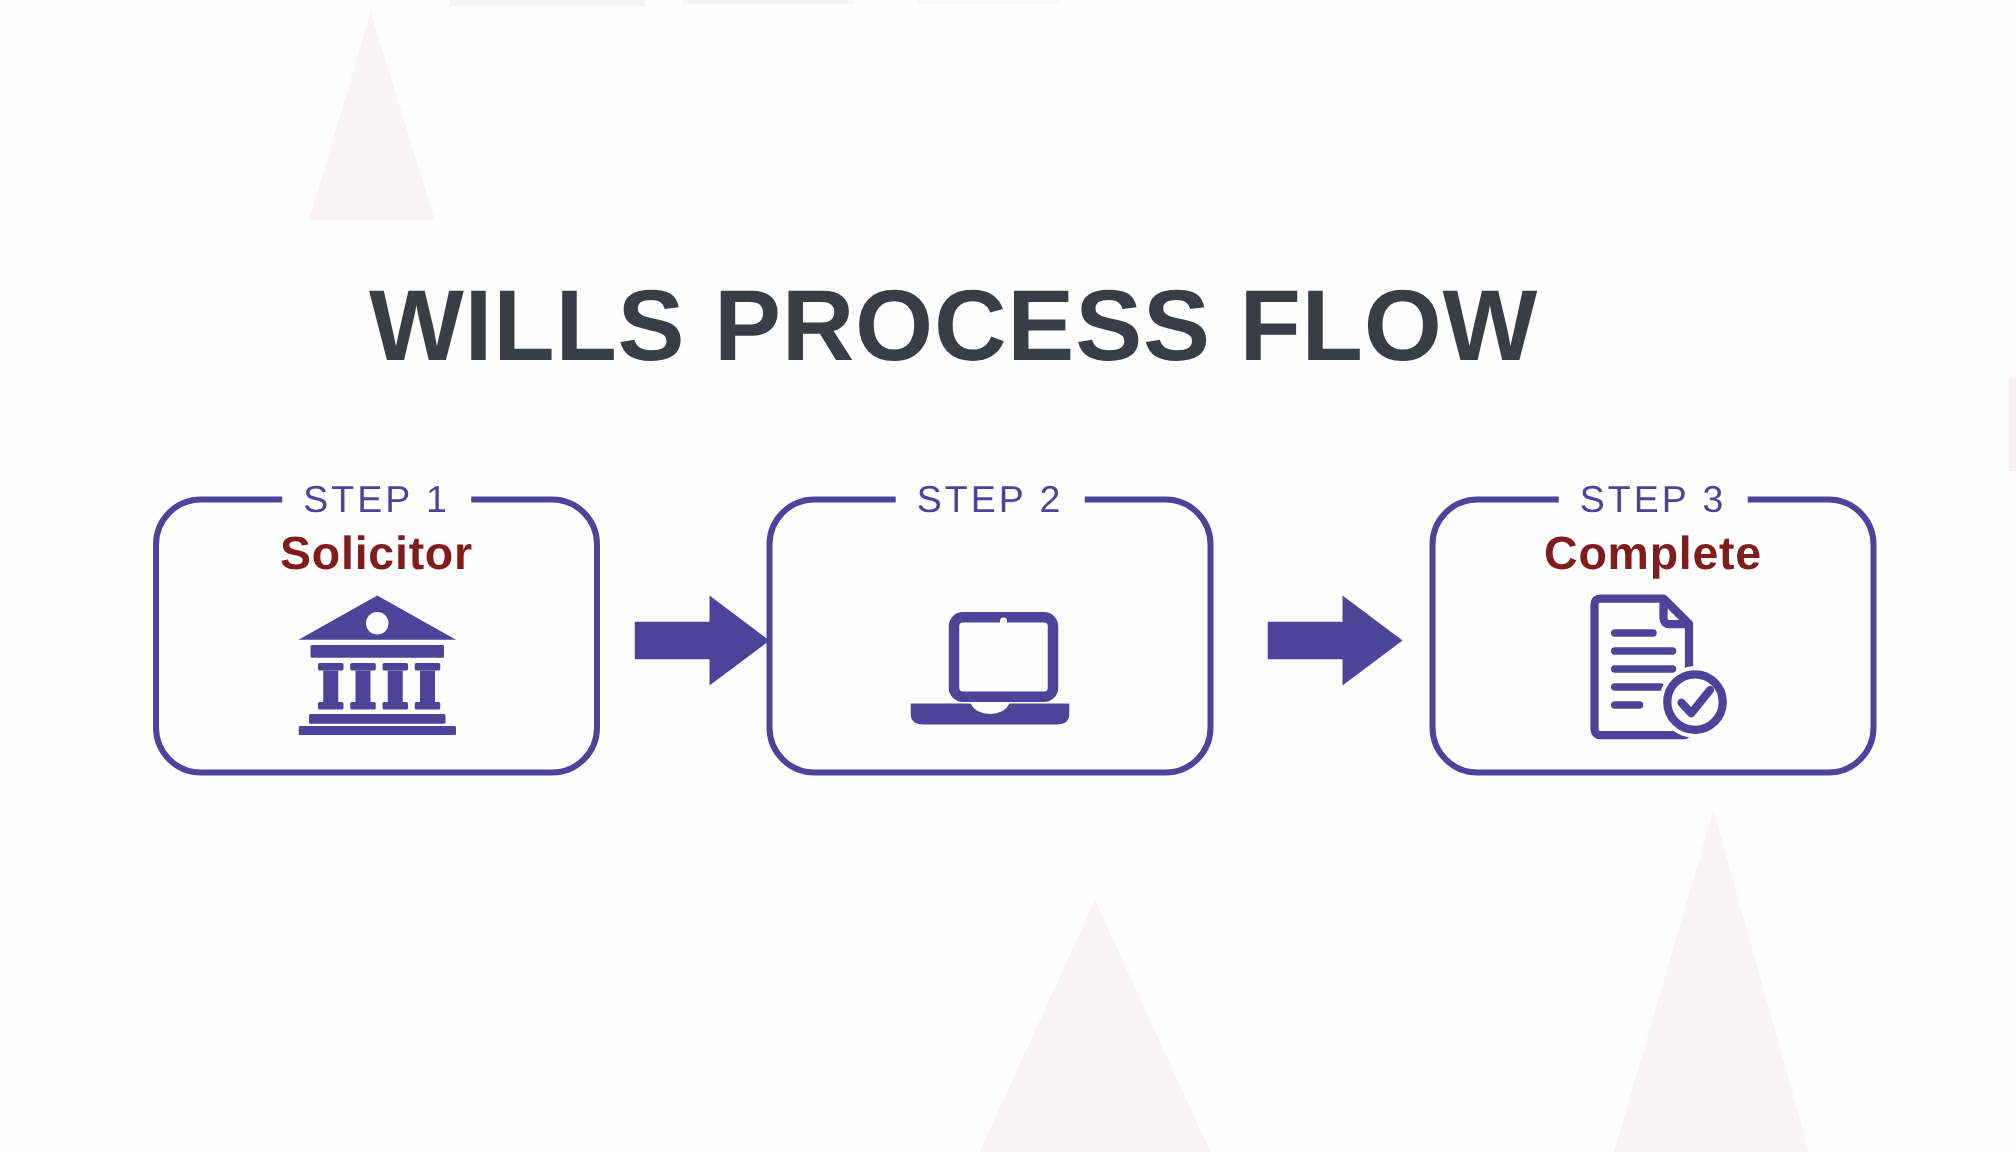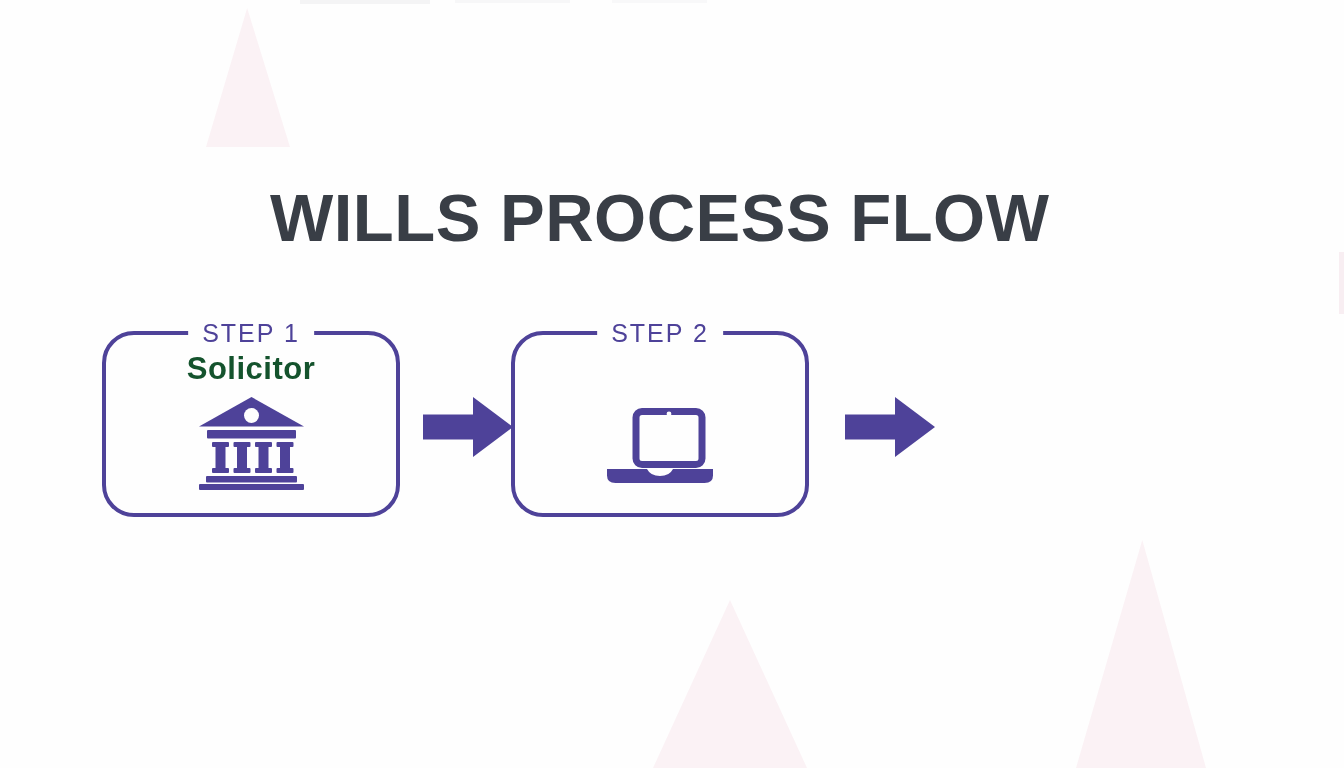--- a/index.html
+++ b/index.html
@@ -22,42 +22,42 @@
     clip-path:polygon(51% 0,0 100%,100% 100%);}
   .wm-edge{right:0;top:252px;width:5px;height:62px;background:#f8eef2;}
   .smudge{position:absolute;top:0;height:4px;background:#e9e9ec;opacity:.45;}
   .smudge.s1{left:300px;width:130px;}
   .smudge.s2{left:455px;width:115px;height:3px;opacity:.3;}
   .smudge.s3{left:612px;width:95px;height:3px;opacity:.25;}
 
   .title{
     position:absolute;left:246px;top:139px;
     font-size:67px;font-weight:bold;letter-spacing:.5px;
-    color:#393e46;line-height:1;white-space:nowrap;margin-left:24px;
+    color:#393e46;line-height:1;white-space:nowrap;
   }
 
   .step-box{
     position:absolute;top:331px;width:298px;height:186px;
     border:4px solid #4e4299;border-radius:32px;
     box-sizing:border-box;background:transparent;
   }
   .box-1{left:511px;}  
   .box-0{left:102px;}  
   .box-2{left:953px;}  
 
   .step-label{
     position:absolute;left:50%;top:-18px;transform:translateX(-50%);
     height:32px;line-height:32px;
     background:#fefefe;padding:0 14px;
     font-size:25px;font-weight:normal;letter-spacing:2px;
     color:#4e4299;white-space:nowrap;
   }
   .step-name{
     position:absolute;top:16px;left:0;width:100%;text-align:center;
-    font-size:31px;font-weight:bold;color:#14532d;letter-spacing:.5px;
+    font-size:31px;font-weight:bold;color:#7f1d1d;letter-spacing:.5px;
   }
   .icon-wrap{
     position:absolute;left:0;width:100%;
     display:flex;justify-content:center;
   }
   .icon-bank{top:62px;}
   .icon-laptop{top:73px;}
   .icon-doc{top:61px;}
   .icon-wrap svg{display:block;color:#4e4299;}
 
@@ -134,14 +134,34 @@
       </svg>
     </div>
   </div>
 
   <div class="arrow arrow-1">
     <svg width="90" height="60" viewBox="0 0 90 60" aria-hidden="true">
       <polygon fill="currentColor" points="0,17.5 50,17.5 50,0 90,30 50,60 50,42.5 0,42.5"></polygon>
     </svg>
   </div>
 
+  <div class="step-box box-2">
+    <div class="step-label">STEP 3</div>
+    <div class="step-name">Complete</div>
+    <div class="icon-wrap icon-doc">
+      <svg width="104" height="98" viewBox="0 0 104 98" aria-hidden="true">
+        <path d="M59 3 L17 3 Q13 3 13 7 L13 90 Q13 94 17 94 L72 94 Q76 94 76 90 L76 20 Z" fill="#fefefe" stroke="currentColor" stroke-width="5.5" stroke-linejoin="round"></path>
+        <path d="M59 3 L59 16 Q59 20 63 20 L76 20" fill="none" stroke="currentColor" stroke-width="5.5" stroke-linejoin="round"></path>
+        <g stroke="currentColor" stroke-width="5" stroke-linecap="round">
+          <line x1="26.5" y1="26" x2="52" y2="26"></line>
+          <line x1="26.5" y1="38" x2="65" y2="38"></line>
+          <line x1="26.5" y1="50" x2="65" y2="50"></line>
+          <line x1="26.5" y1="62" x2="57" y2="62"></line>
+          <line x1="26.5" y1="74" x2="43" y2="74"></line>
+        </g>
+        <circle cx="80" cy="72" r="24" fill="#fefefe"></circle>
+        <circle cx="80" cy="72" r="18.5" fill="#fefefe" stroke="currentColor" stroke-width="5.5"></circle>
+        <path d="M71 72.5 L77.5 79.5 L90 64" fill="none" stroke="currentColor" stroke-width="5.5" stroke-linecap="round" stroke-linejoin="round"></path>
+      </svg>
+    </div>
+  </div>
 
 </div>
 
 </body></html>

